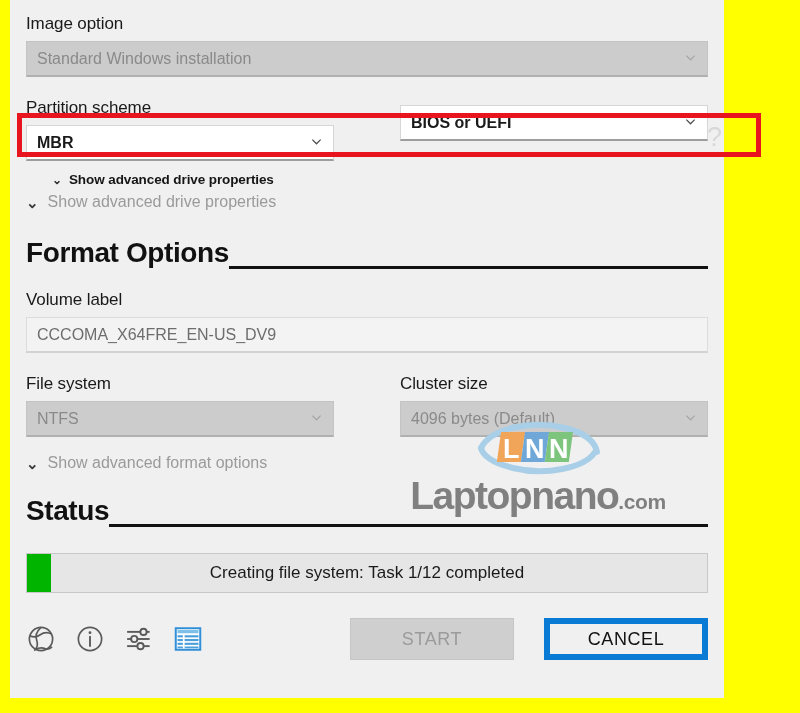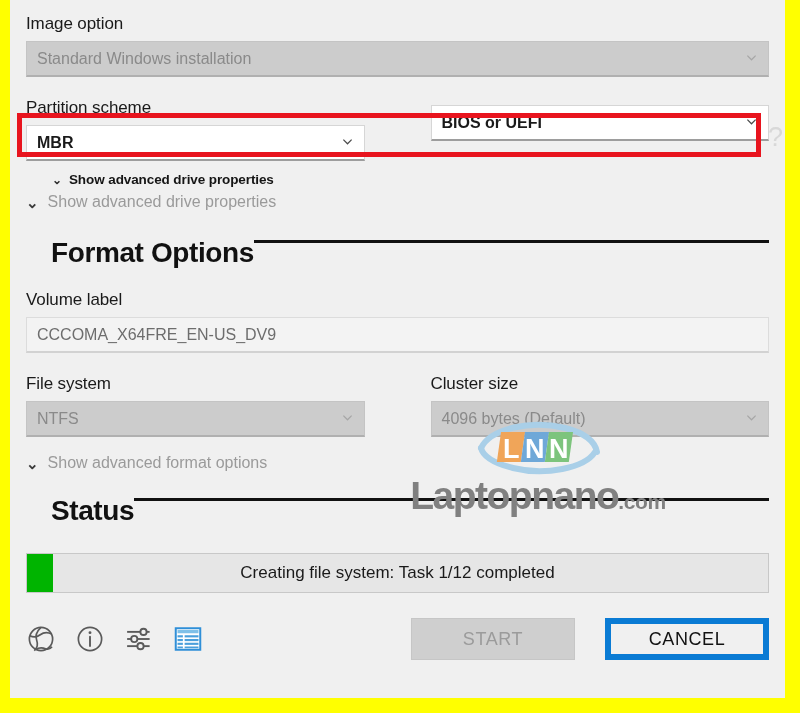--- a/index.html
+++ b/index.html
@@ -20,21 +20,21 @@
     width: 800px;
     height: 713px;
     background: #ffff00;
     box-sizing: border-box;
     padding: 0 15px 15px 10px;
   }
 
   
   #window {
     position: relative;
-    width: 775px;
+    width: 714px;
     height: 698px;
     background: #f0f0f0;
     box-sizing: border-box;
     padding: 0 16px;
     overflow: hidden;
   }
 
   
   .field-label {
     font-size: 17px;
@@ -126,22 +126,21 @@
   }
   .expander.artifact .chev-b {
     font-size: 12px;
     font-weight: bold;
     color: #2a2a2a;
   }
 
   
   .section-head {
     display: flex;
-    align-items: flex-start;
-    margin-left: 25px;
+    align-items: flex-end;
   }
   .section-head .title {
     font-size: 28px;
     font-weight: bold;
     color: #111111;
     letter-spacing: -0.4px;
     white-space: nowrap;
   }
   .section-head .rule {
     flex: 1;

